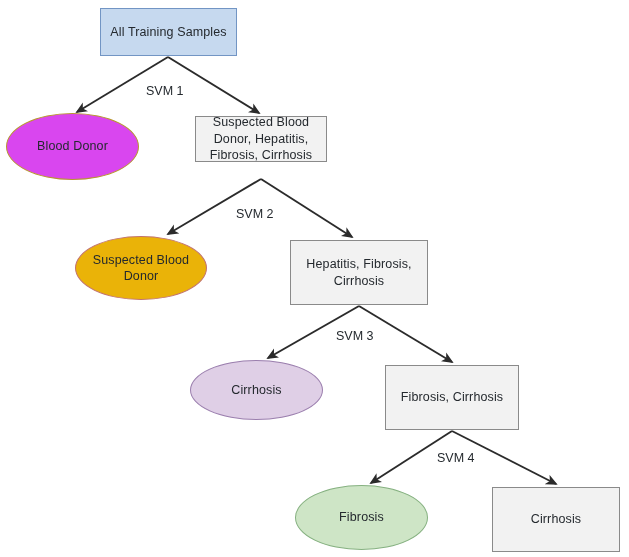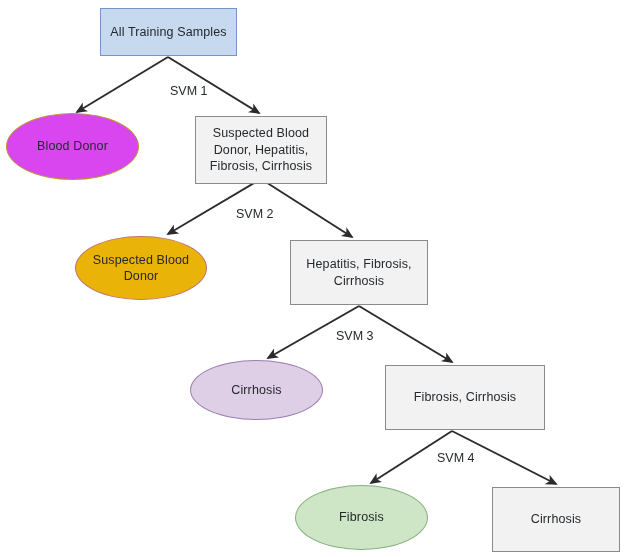--- a/index.html
+++ b/index.html
@@ -97,46 +97,46 @@
   </svg>
 
   <div class="node rect root" style="left:100px; top:8px; width:137px; height:48px;">
     <span>All Training Samples</span>
   </div>
 
   <div class="node ellipse" style="left:6px; top:113px; width:133px; height:67px;">
     <span>Blood Donor</span>
   </div>
 
-  <div class="node rect" style="left:195px; top:116px; width:132px; height:68px;">
+  <div class="node rect" style="left:195px; top:116px; width:132px; height:46px;">
     <span>Suspected Blood Donor, Hepatitis, Fibrosis, Cirrhosis</span>
   </div>
 
   <div class="node ellipse donor-suspect" style="left:75px; top:236px; width:132px; height:64px;">
     <span>Suspected Blood Donor</span>
   </div>
 
   <div class="node rect" style="left:290px; top:240px; width:138px; height:65px;">
     <span>Hepatitis, Fibrosis, Cirrhosis</span>
   </div>
 
   <div class="node ellipse hepatitis" style="left:190px; top:360px; width:133px; height:60px;">
     <span>Cirrhosis</span>
   </div>
 
-  <div class="node rect" style="left:385px; top:365px; width:160px; height:65px;">
+  <div class="node rect" style="left:385px; top:365px; width:134px; height:65px;">
     <span>Fibrosis, Cirrhosis</span>
   </div>
 
   <div class="node ellipse fibrosis" style="left:295px; top:485px; width:133px; height:65px;">
     <span>Fibrosis</span>
   </div>
 
   <div class="node rect" style="left:492px; top:487px; width:128px; height:65px;">
     <span>Cirrhosis</span>
   </div>
 
-  <div class="edge-label" style="left:146px; top:84px;margin-left:24px;">SVM 1</div>
+  <div class="edge-label" style="left:146px; top:84px;">SVM 1</div>
   <div class="edge-label" style="left:236px; top:207px;">SVM 2</div>
   <div class="edge-label" style="left:336px; top:329px;">SVM 3</div>
   <div class="edge-label" style="left:437px; top:451px;">SVM 4</div>
 
 </div>
 
 </body></html>

